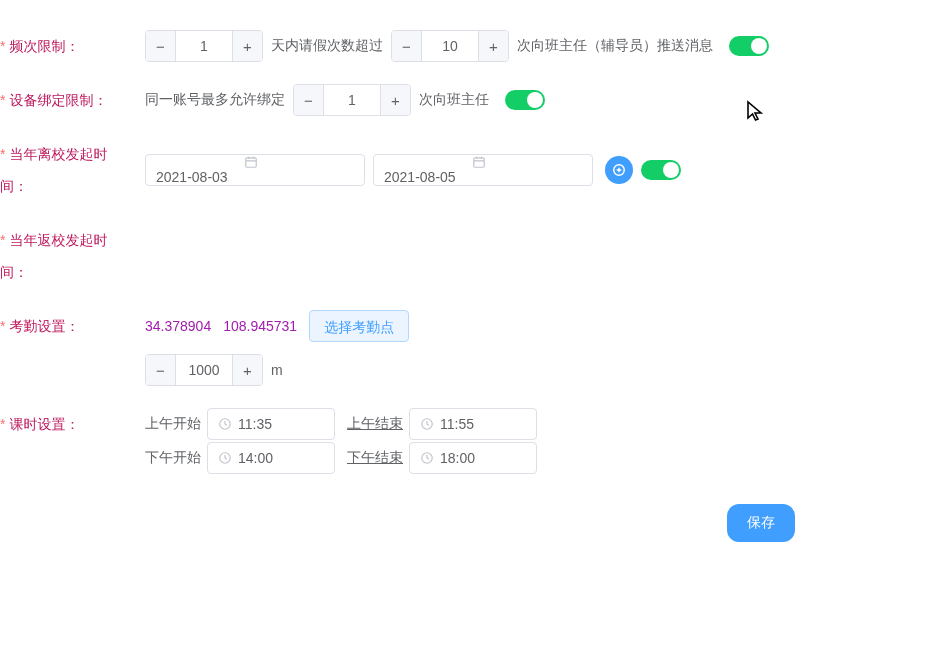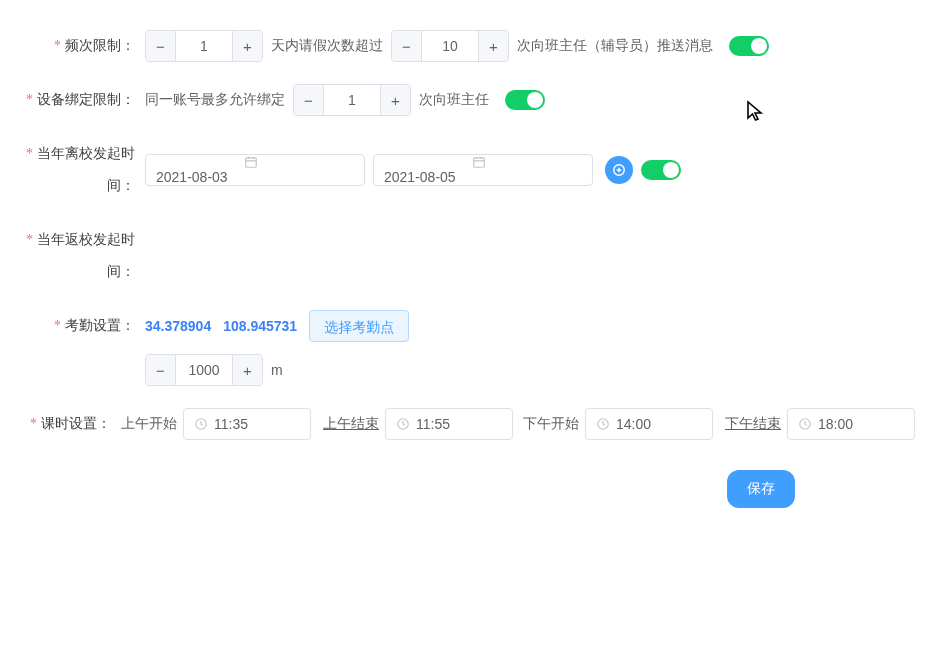--- a/index.html
+++ b/index.html
@@ -25,25 +25,24 @@
     .form-row {
       display: flex;
       align-items: center;
       margin-bottom: 22px;
     }
     .form-row.tall {
       align-items: flex-start;
     }
     .label {
       width: 145px;
-      text-align: right;
+      text-align: left;
       padding-right: 10px;
       line-height: 32px;
-      color: #404040;
-      font-family: Liberation Serif, serif;
+      color: #be185d;
     }
     .required::before {
       content: "*";
       color: #f56c6c;
       margin-right: 4px;
     }
     .row-content {
       display: flex;
       align-items: center;
       flex-wrap: wrap;
@@ -145,41 +144,40 @@
       color: #fff;
       cursor: pointer;
       display: inline-flex;
       align-items: center;
       justify-content: center;
       margin-left: 4px;
     }
     
     .coords {
       margin-right: 12px;
-      color: #3b82f6;
-      font-weight: bold;
+      color: #a21caf;
     }
     .select-point-btn {
       height: 32px;
       padding: 8px 14px;
       background: #ecf5ff;
       border: 1px solid #b3d8ff;
       border-radius: 4px;
       color: #409eff;
       cursor: pointer;
       font-size: 14px;
     }
     .unit {
       margin-left: 8px;
     }
     
     .time-grid {
       display: flex;
-      flex-direction: row;
-      gap: 10px;
+      flex-direction: column;
+      gap: 2px;
     }
     .time-row {
       display: flex;
       align-items: center;
     }
     .time-label {
       width: 62px;
       color: #606266;
     }
     .time-label.second {

